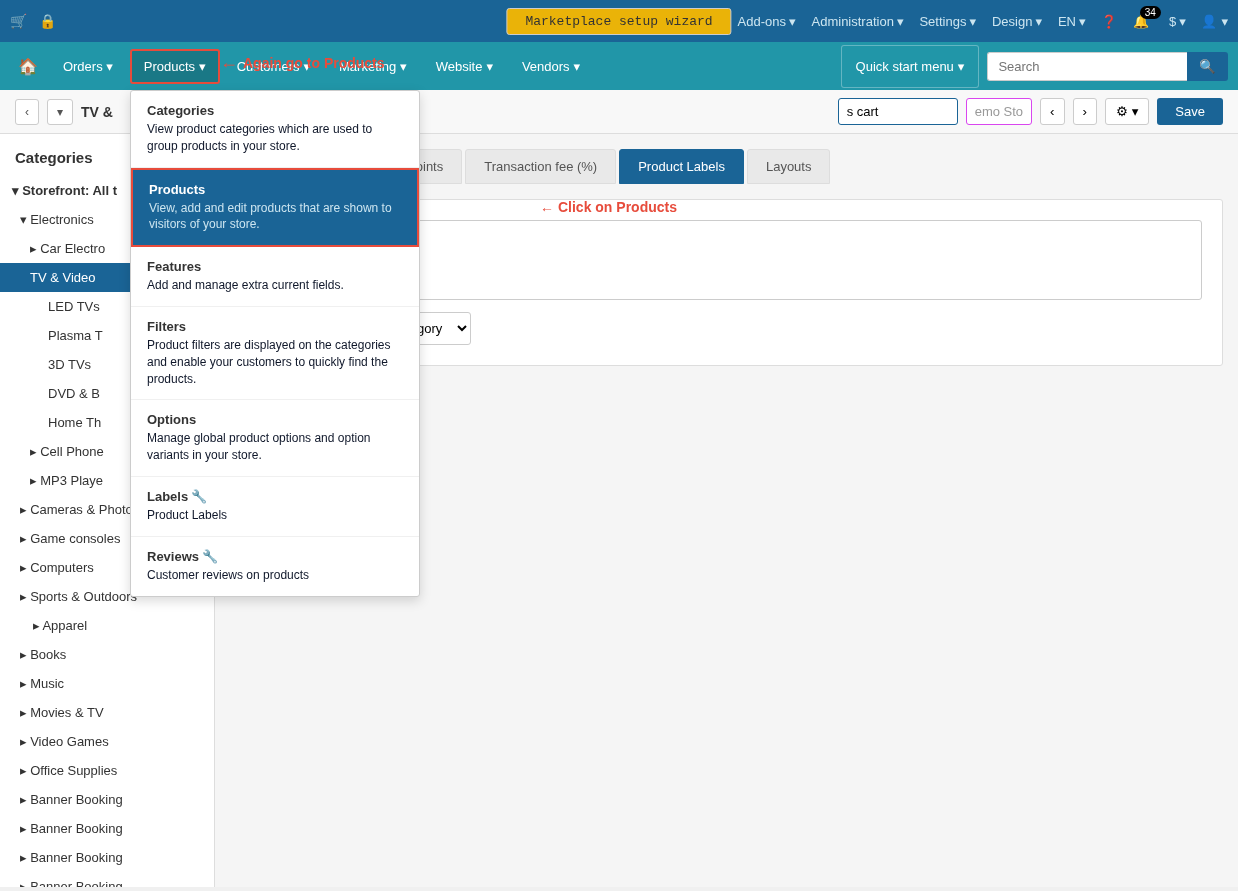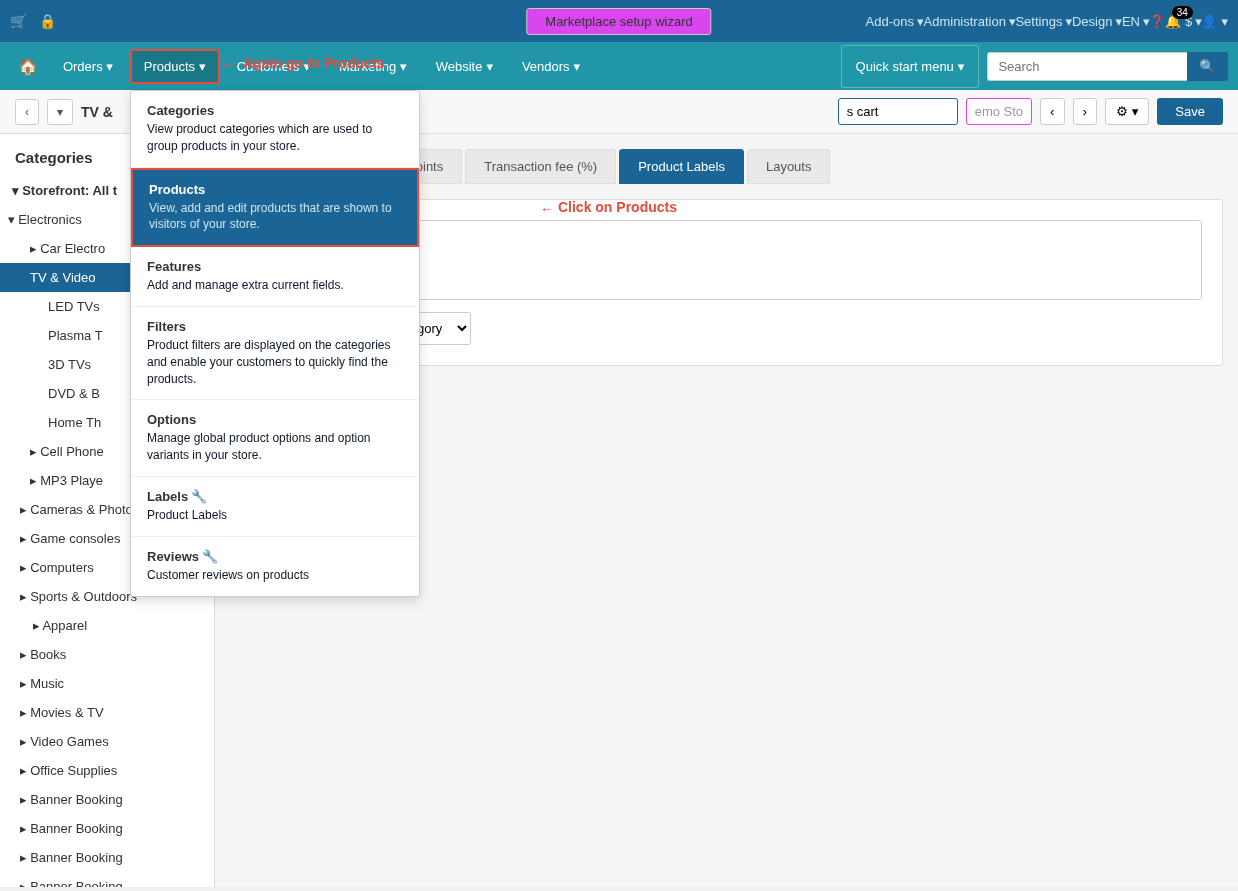--- a/index.html
+++ b/index.html
@@ -16,33 +16,34 @@
       position: relative;
     }
     .top-bar-icons { display: flex; gap: 12px; align-items: center; }
     .top-bar-icons span { color: #add4f0; font-size: 14px; cursor: pointer; }
     .top-bar-center {
       position: absolute;
       left: 50%;
       transform: translateX(-50%);
     }
     .marketplace-btn {
-      background: #d946ef;
+      background: #eab308;
       border: 1px solid #ccc;
       border-radius: 3px;
       padding: 5px 18px;
       font-size: 13px;
       cursor: pointer;
       color: #333;
+      font-family: Liberation Mono, monospace;
     }
     .top-bar-right {
       margin-left: auto;
       display: flex;
       align-items: center;
-      gap: 0;
+      gap: 16px;
     }
     .top-bar-right .nav-link {
       color: #cce5f0;
       font-size: 13px;
       cursor: pointer;
       display: flex;
       align-items: center;
       gap: 3px;
     }
     .bell-badge { position: relative; display: inline-block; }
@@ -466,21 +467,21 @@
   <button class="gear-btn">⚙ ▾</button>
   <button class="save-btn">Save</button>
 </div>
 
 <div class="main-layout">
 
   <div class="sidebar">
     <div class="sidebar-title">Categories</div>
     <div id="sidebar-items">
         <div class="sidebar-item level1" style="padding-left: 12px;">▾ Storefront: All t</div>
-        <div class="sidebar-item level2" style="padding-left: 8px;">▾ Electronics</div>
+        <div class="sidebar-item level2" style="padding-left: 20px;">▾ Electronics</div>
         <div class="sidebar-item level3" style="padding-left: 30px;">▸ Car Electro</div>
         <div class="sidebar-item level3 active" style="padding-left: 30px;">TV &amp; Video</div>
         <div class="sidebar-item" style="padding-left: 48px;">LED TVs</div>
         <div class="sidebar-item" style="padding-left: 48px;">Plasma T</div>
         <div class="sidebar-item" style="padding-left: 48px;">3D TVs</div>
         <div class="sidebar-item" style="padding-left: 48px;">DVD &amp; B</div>
         <div class="sidebar-item" style="padding-left: 48px;">Home Th</div>
         <div class="sidebar-item level3" style="padding-left: 30px;">▸ Cell Phone</div>
         <div class="sidebar-item level3" style="padding-left: 30px;">▸ MP3 Playe</div>
         <div class="sidebar-item level2" style="padding-left: 20px;">▸ Cameras &amp; Photo</div>

